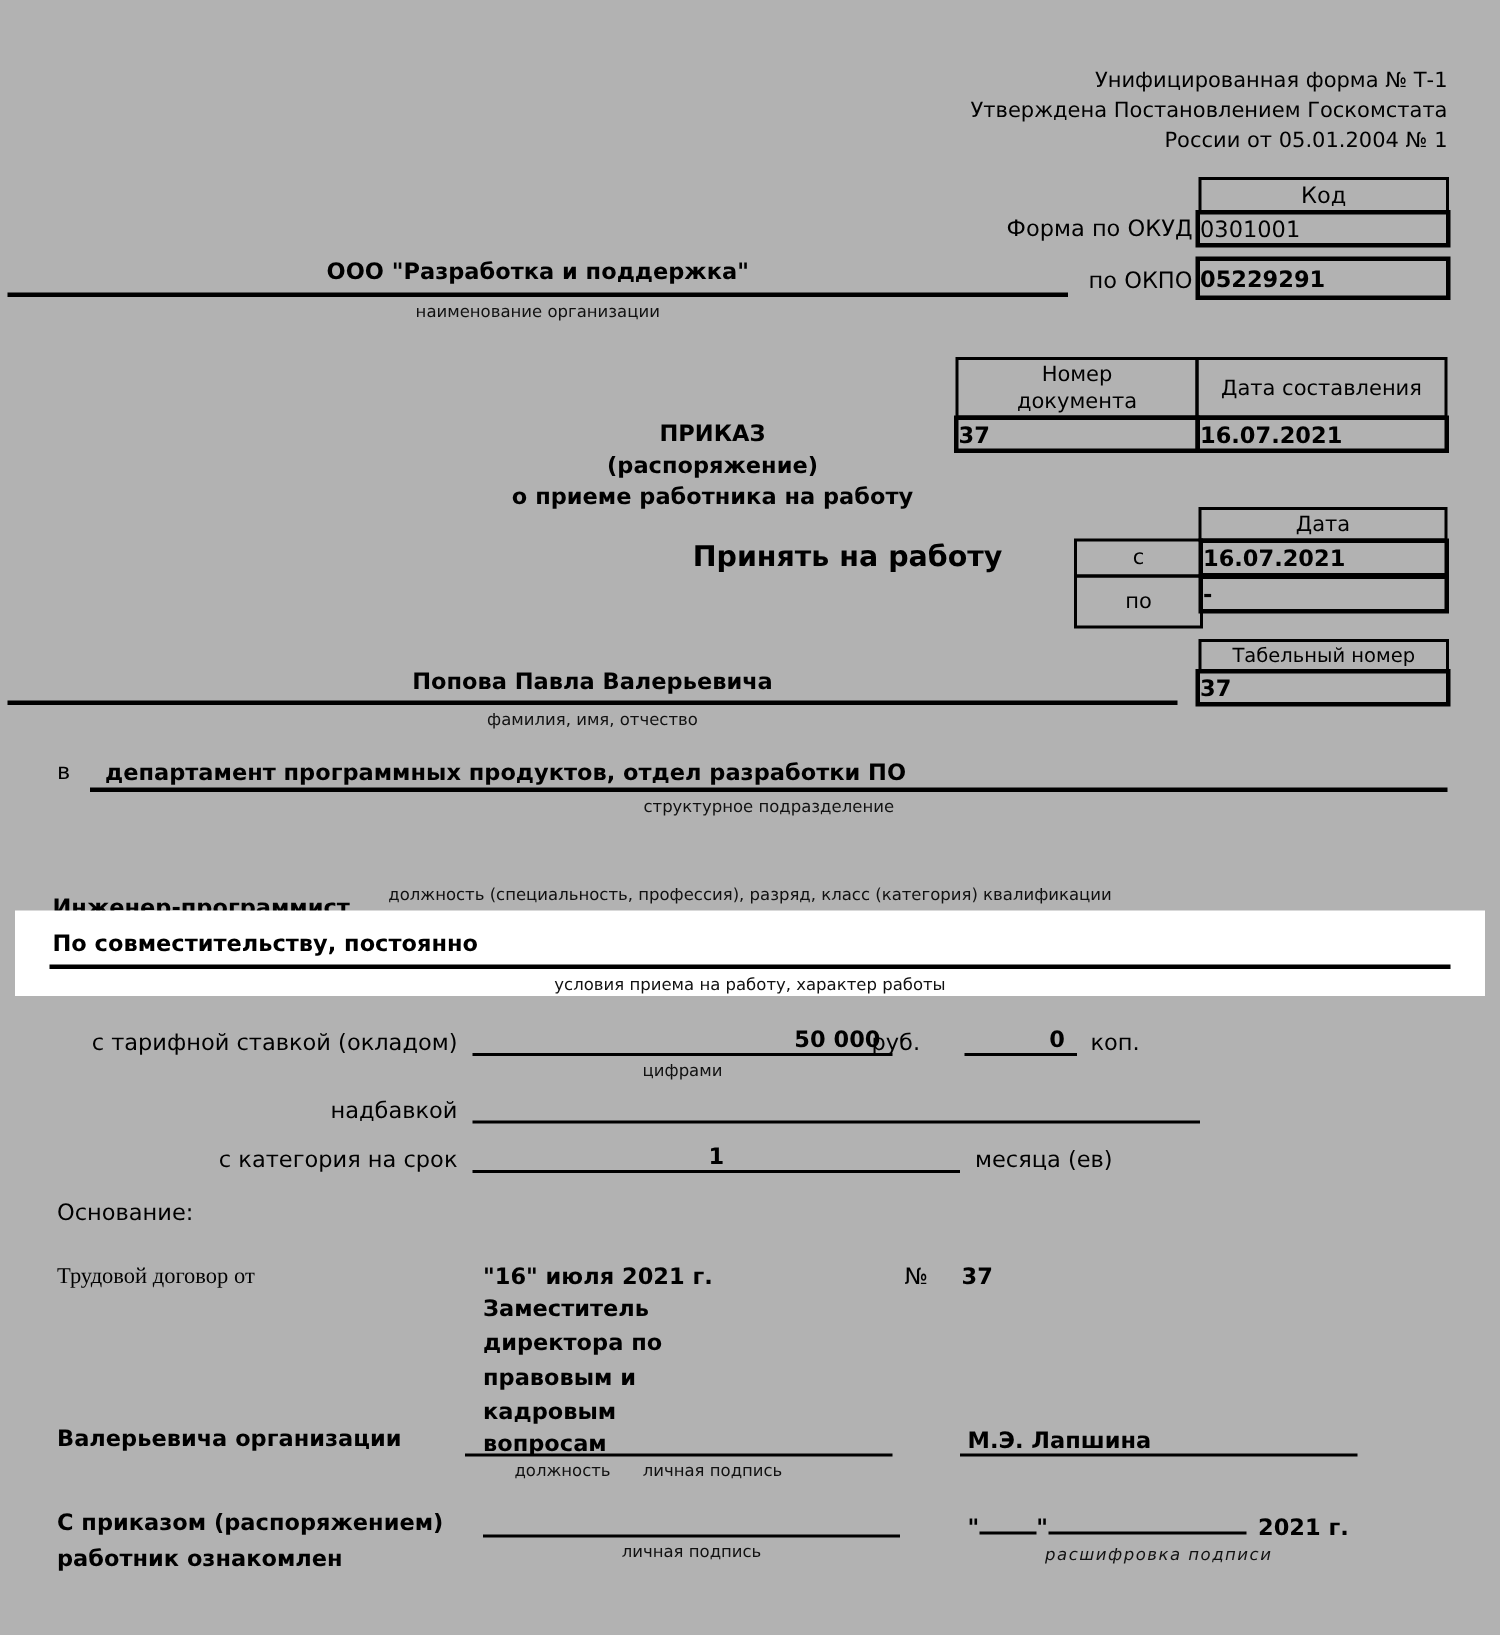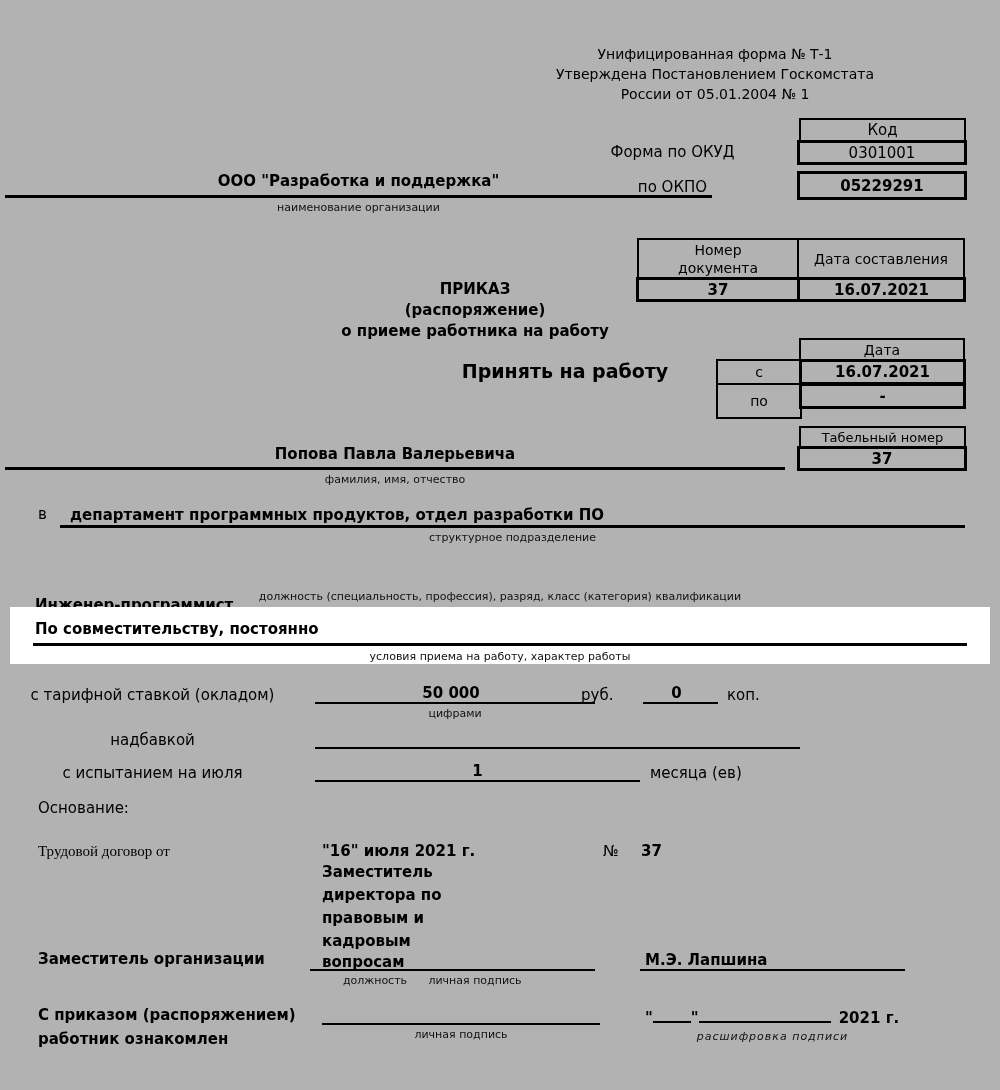--- a/index.html
+++ b/index.html
@@ -11,24 +11,24 @@
     position:relative;
     width:1000px;height:1090px;
     background:#b2b2b2;
     color:#000;
     font-size:15px;
     overflow:hidden;
   }
   .abs{position:absolute;}
   .b{font-weight:bold;}
   .cap{font-size:11px;color:#111;}
-  .tr{text-align:center;}
+  .tr{text-align:right;}
   .tc{text-align:center;}
   .box{border:2px solid #000;display:flex;align-items:center;justify-content:center;box-sizing:border-box;background:transparent;}
-  .box3{border:3px solid #000;display:flex;align-items:center;justify-content:center;box-sizing:border-box;}
+  .box3{border:3px solid #000;display:flex;align-items:center;justify-content:flex-start;box-sizing:border-box;}
   .ul2{border-bottom:2px solid #000;box-sizing:border-box;}
   .ul3{border-bottom:3px solid #000;box-sizing:border-box;}
   .seg{display:inline-block;border-bottom:2px solid #000;height:15px;}
   .lh{line-height:19px;}
 </style>
 </head>
 <body>
 
 <div id="page">
 
@@ -129,40 +129,40 @@
   <div class="abs lh" style="left:581px;top:686px;">руб.</div>
   <div class="abs tr ul2 b" style="left:643px;top:683px;width:75px;height:21px;padding-right:8px;">
     <span style="line-height:21px;">0</span>
   </div>
   <div class="abs lh" style="left:727px;top:686px;">коп.</div>
   <div class="abs tc cap" style="left:315px;top:707px;width:280px;">цифрами</div>
 
   <div class="abs tr lh" style="left:0;top:731px;width:305px;">надбавкой</div>
   <div class="abs ul2" style="left:315px;top:728px;width:485px;height:21px;"></div>
 
-  <div class="abs tr lh" style="left:0;top:764px;width:305px;">с испытанием на июля</div>
+  <div class="abs tr lh" style="left:0;top:764px;width:305px;">с категория на срок</div>
   <div class="abs tc ul2 b" style="left:315px;top:761px;width:325px;height:21px;">
     <span style="line-height:21px;">1</span>
   </div>
   <div class="abs lh" style="left:650px;top:764px;">месяца (ев)</div>
 
   <div class="abs lh" style="left:38px;top:799px;">Основание:</div>
 
   <div class="abs lh" style="left:38px;top:842px;font-family:Liberation Serif, serif;">Трудовой договор от</div>
   <div class="abs b lh" style="left:322px;top:842px;">"16" июля 2021 г.</div>
   <div class="abs lh" style="left:603px;top:842px;">№</div>
   <div class="abs b lh" style="left:641px;top:842px;">37</div>
 
   <div class="abs b" style="left:322px;top:863px;">Заместитель</div>
   <div class="abs b" style="left:322px;top:886px;">директора по</div>
   <div class="abs b" style="left:322px;top:909px;">правовым и</div>
   <div class="abs b" style="left:322px;top:932px;">кадровым</div>
   <div class="abs b" style="left:322px;top:953px;">вопросам</div>
 
-  <div class="abs b lh" style="left:38px;top:950px;">Заместитель организации</div>
+  <div class="abs b lh" style="left:38px;top:950px;">Валерьевича организации</div>
   <div class="abs ul2" style="left:310px;top:948px;width:285px;height:23px;"></div>
   <div class="abs tc cap" style="left:330px;top:974px;width:90px;">должность</div>
   <div class="abs tc cap" style="left:415px;top:974px;width:120px;">личная подпись</div>
   <div class="abs ul2" style="left:640px;top:948px;width:265px;height:23px;">
     <span class="b" style="position:absolute;left:5px;top:3px;">М.Э. Лапшина</span>
   </div>
   <div class="abs tc cap" style="left:640px;top:1030px;width:265px;letter-spacing:1px;font-style:italic;">расшифровка подписи</div>
 
   <div class="abs b lh" style="left:38px;top:1006px;">С приказом (распоряжением)</div>
   <div class="abs b lh" style="left:38px;top:1030px;">работник ознакомлен</div>

